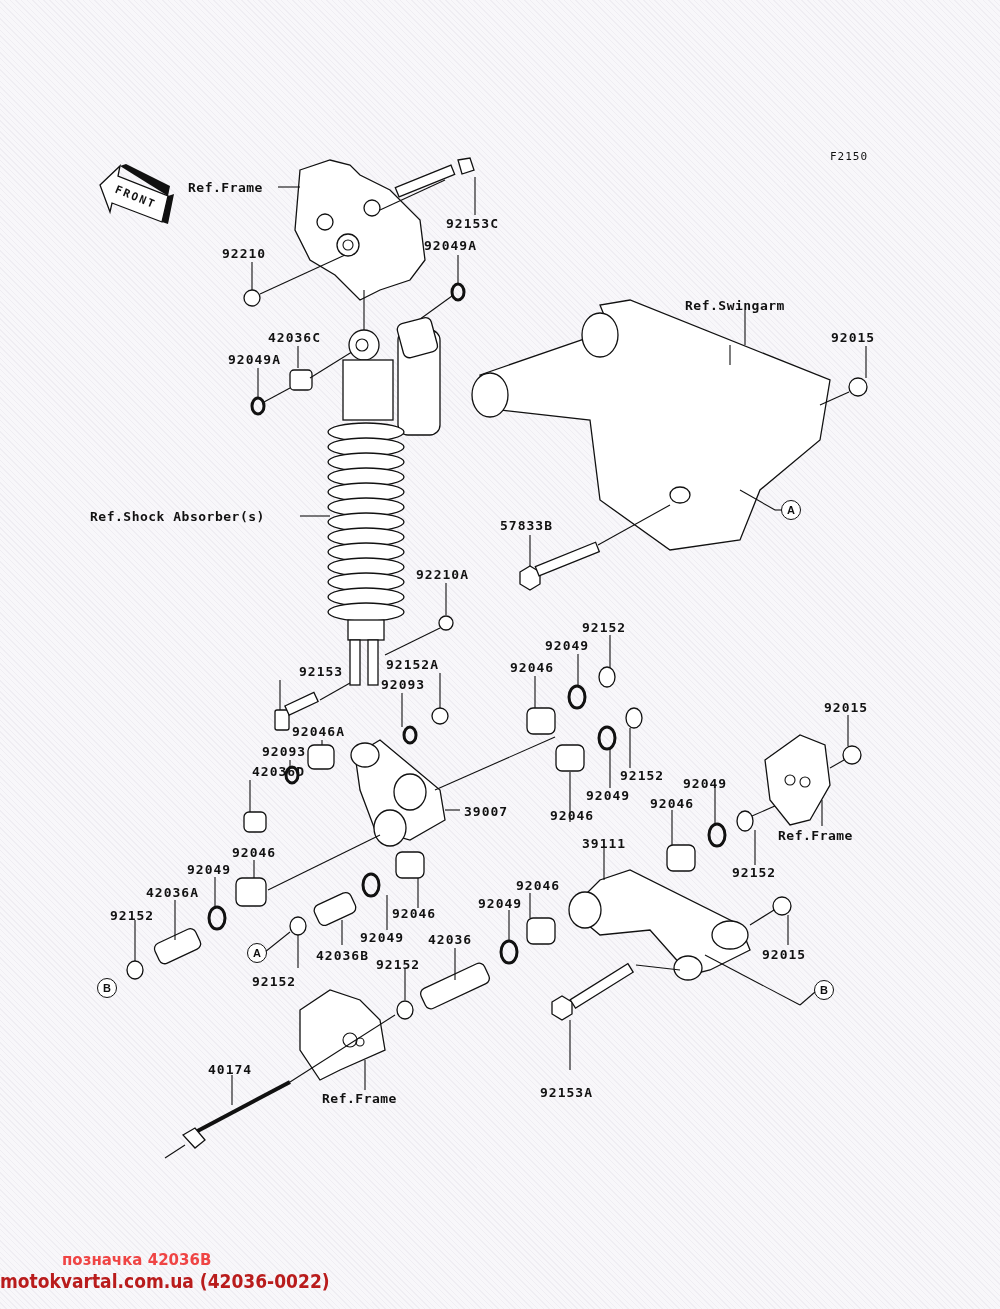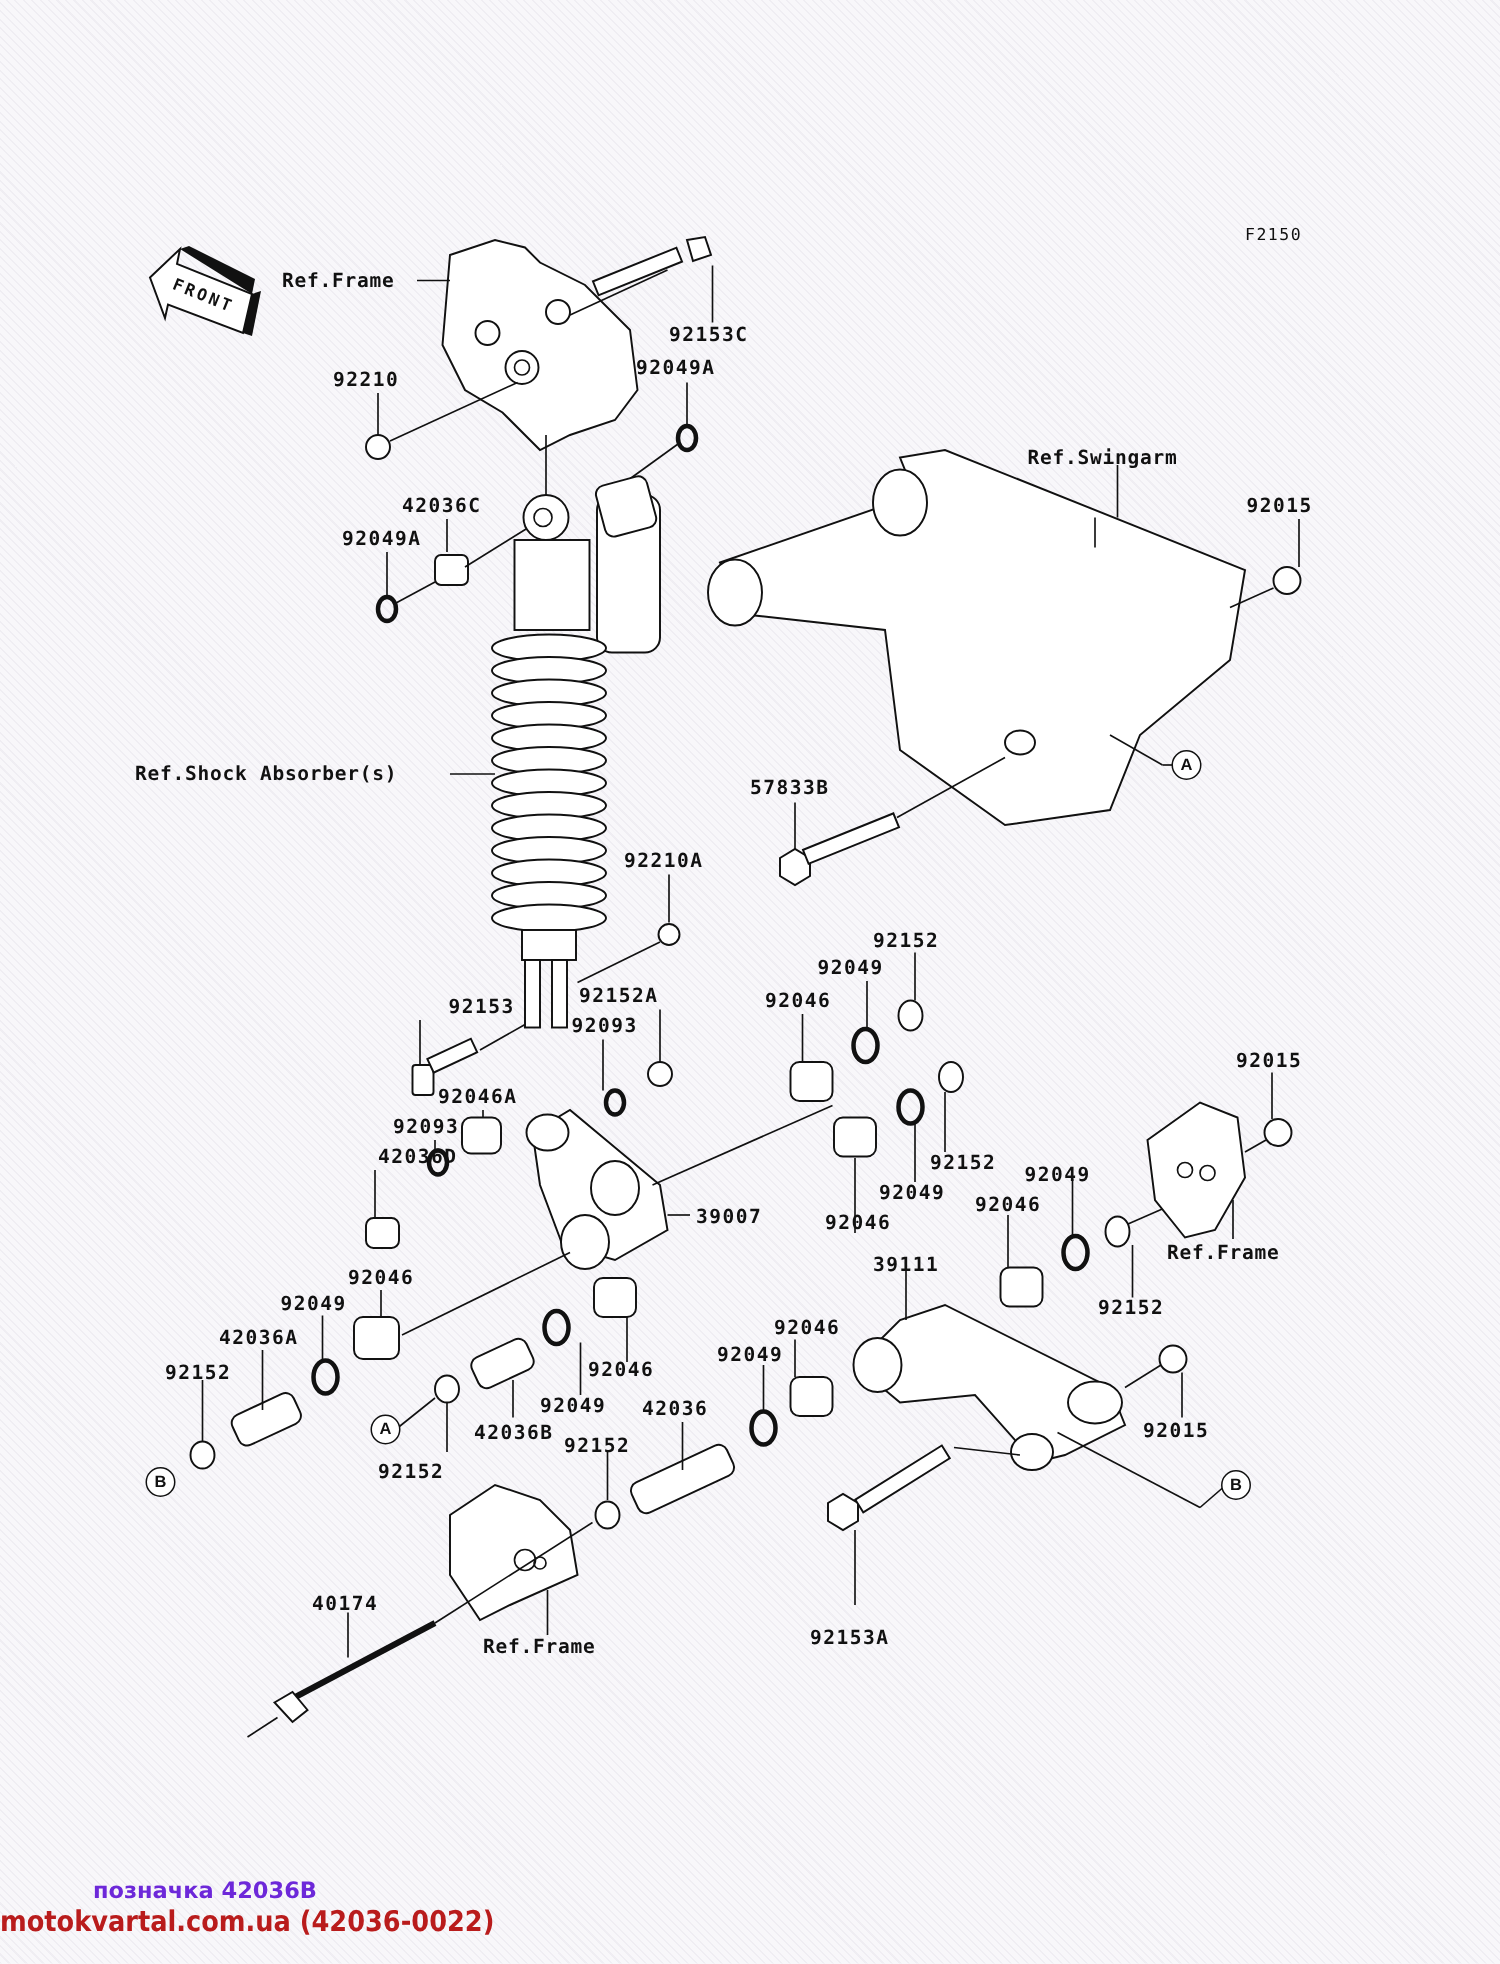--- a/index.html
+++ b/index.html
@@ -7,21 +7,21 @@
     width:1000px; height:1309px; position:relative; overflow:hidden;
     background-color:#f8f7fa;
     background-image: repeating-linear-gradient(45deg, rgba(200,195,210,0.18) 0 1px, transparent 1px 4px);
     font-family: "DejaVu Sans Mono", monospace;
   }
   #diagram { position:absolute; left:0; top:0; width:1000px; height:1309px; }
   .lbl { position:absolute; font-family:"DejaVu Sans Mono", monospace; font-size:13px; font-weight:bold; color:#111; white-space:nowrap; letter-spacing:1px; }
   .ref { letter-spacing:0.5px; }
   .code { position:absolute; font-family:"DejaVu Sans Mono", monospace; font-size:11px; color:#111; letter-spacing:1px; }
   .circ { position:absolute; width:18px; height:18px; border:1.3px solid #111; border-radius:50%; font-family:"Liberation Sans", sans-serif; font-size:11px; font-weight:bold; text-align:center; line-height:18px; background:#fff; color:#111; }
-  .caption { position:absolute; left:62px; top:1251px; font-family:"DejaVu Sans", sans-serif; font-weight:bold; font-size:15px; color:#6d28d9; }
+  .caption { position:absolute; left:62px; top:1251px; font-family:"DejaVu Sans", sans-serif; font-weight:bold; font-size:15px; color:#ef4444; }
   .watermark { position:absolute; left:0; top:1270px; font-family:"DejaVu Sans Condensed","DejaVu Sans", sans-serif; font-weight:bold; font-size:19px; color:#b91c1c; letter-spacing:0px; }
   svg .ln { stroke:#111; stroke-width:1.1; fill:none; }
   svg .pt { stroke:#111; stroke-width:1.3; fill:#fff; }
   svg .dk { stroke:#111; stroke-width:3; fill:none; }
 </style>
 </head>
 <body>
 
 <div id="diagram">
   <svg width="1000" height="1309">

